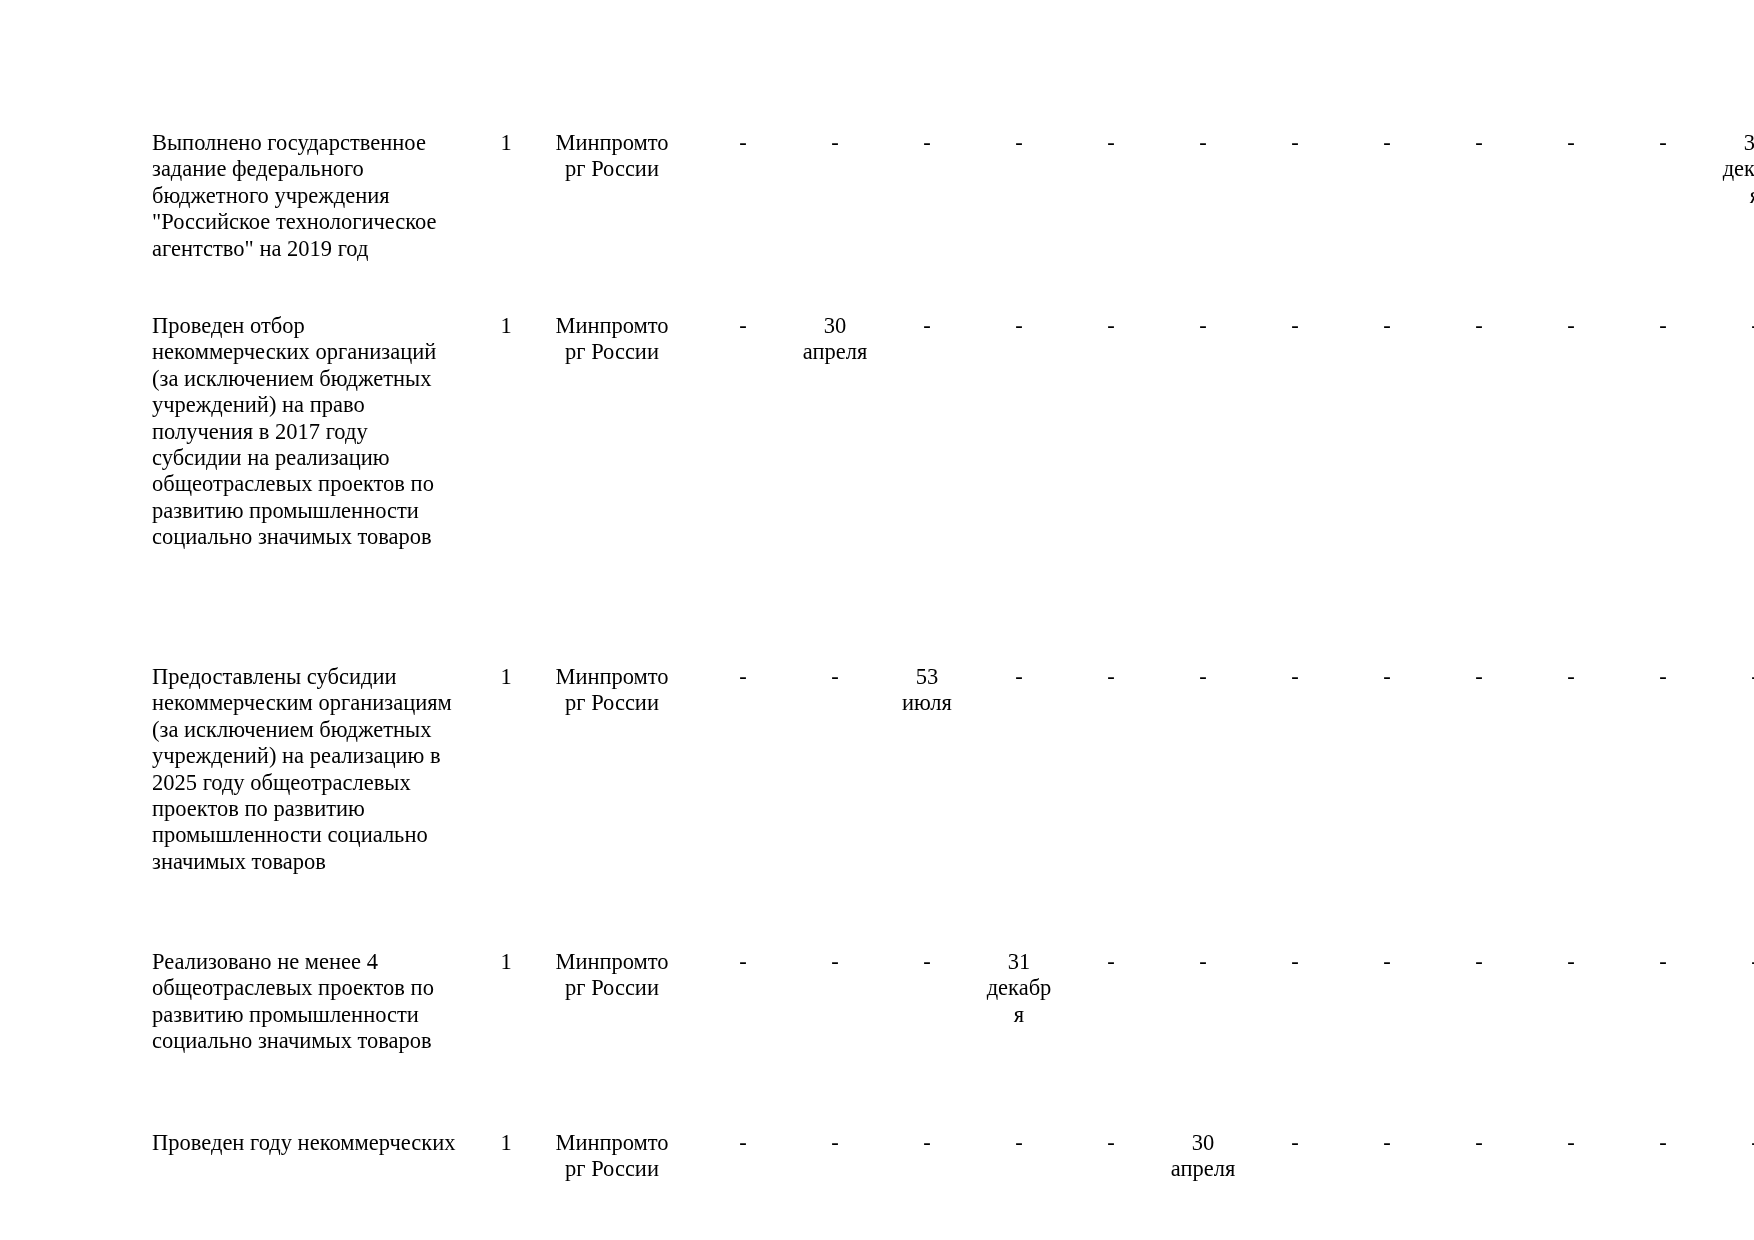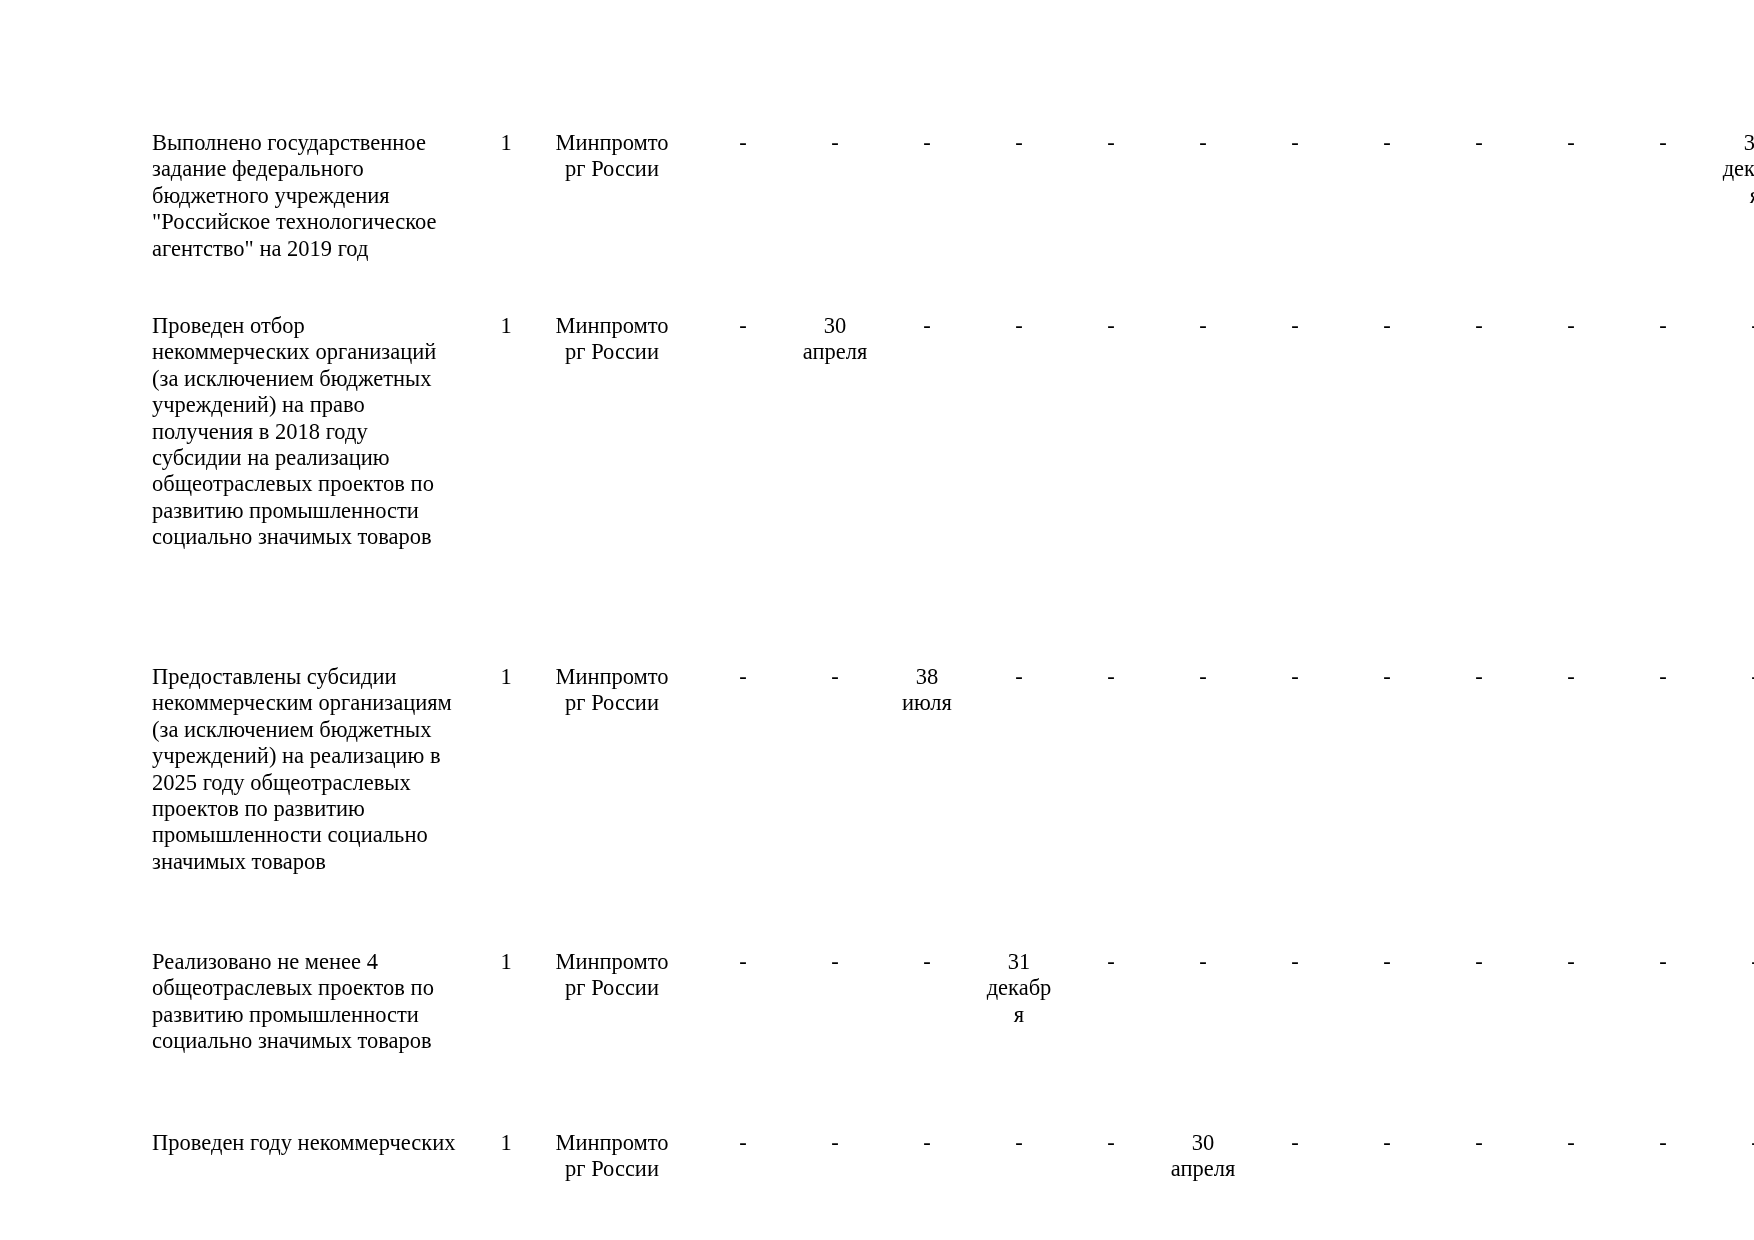--- a/index.html
+++ b/index.html
@@ -59,21 +59,21 @@
       <div class="cell date-cell" style="left: 1075px;">-</div>
       <div class="cell date-cell" style="left: 1167px;">-</div>
       <div class="cell date-cell" style="left: 1259px;">-</div>
       <div class="cell date-cell" style="left: 1351px;">-</div>
       <div class="cell date-cell" style="left: 1443px;">-</div>
       <div class="cell date-cell" style="left: 1535px;">-</div>
       <div class="cell date-cell" style="left: 1627px;">-</div>
       <div class="cell date-cell" style="left: 1719px;">31 декабря</div>
     </div>
     <div class="table-row" style="top: 313px;">
-    <div class="cell task-cell">Проведен отбор некоммерческих организаций (за исключением бюджетных учреждений) на право получения в 2018 году субсидии на реализацию общеотраслевых проектов по развитию промышленности социально значимых товаров</div>
+    <div class="cell task-cell">Проведен отбор некоммерческих организаций (за исключением бюджетных учреждений) на право получения в 2017 году субсидии на реализацию общеотраслевых проектов по развитию промышленности социально значимых товаров</div>
     <div class="cell num-cell">1</div>
     <div class="cell org-cell">Минпромторг России</div>
   <div class="cell date-cell" style="left: 707px;">-</div>
       <div class="cell date-cell" style="left: 799px;">30 апреля</div>
       <div class="cell date-cell" style="left: 891px;">-</div>
       <div class="cell date-cell" style="left: 983px;">-</div>
       <div class="cell date-cell" style="left: 1075px;">-</div>
       <div class="cell date-cell" style="left: 1167px;">-</div>
       <div class="cell date-cell" style="left: 1259px;">-</div>
       <div class="cell date-cell" style="left: 1351px;">-</div>
@@ -81,21 +81,21 @@
       <div class="cell date-cell" style="left: 1535px;">-</div>
       <div class="cell date-cell" style="left: 1627px;">-</div>
       <div class="cell date-cell" style="left: 1719px;">-</div>
     </div>
     <div class="table-row" style="top: 664px;">
     <div class="cell task-cell">Предоставлены субсидии некоммерческим организациям (за исключением бюджетных учреждений) на реализацию в 2025 году общеотраслевых проектов по развитию промышленности социально значимых товаров</div>
     <div class="cell num-cell">1</div>
     <div class="cell org-cell">Минпромторг России</div>
   <div class="cell date-cell" style="left: 707px;">-</div>
       <div class="cell date-cell" style="left: 799px;">-</div>
-      <div class="cell date-cell" style="left: 891px;">38 июля</div>
+      <div class="cell date-cell" style="left: 891px;">53 июля</div>
       <div class="cell date-cell" style="left: 983px;">-</div>
       <div class="cell date-cell" style="left: 1075px;">-</div>
       <div class="cell date-cell" style="left: 1167px;">-</div>
       <div class="cell date-cell" style="left: 1259px;">-</div>
       <div class="cell date-cell" style="left: 1351px;">-</div>
       <div class="cell date-cell" style="left: 1443px;">-</div>
       <div class="cell date-cell" style="left: 1535px;">-</div>
       <div class="cell date-cell" style="left: 1627px;">-</div>
       <div class="cell date-cell" style="left: 1719px;">-</div>
     </div>

